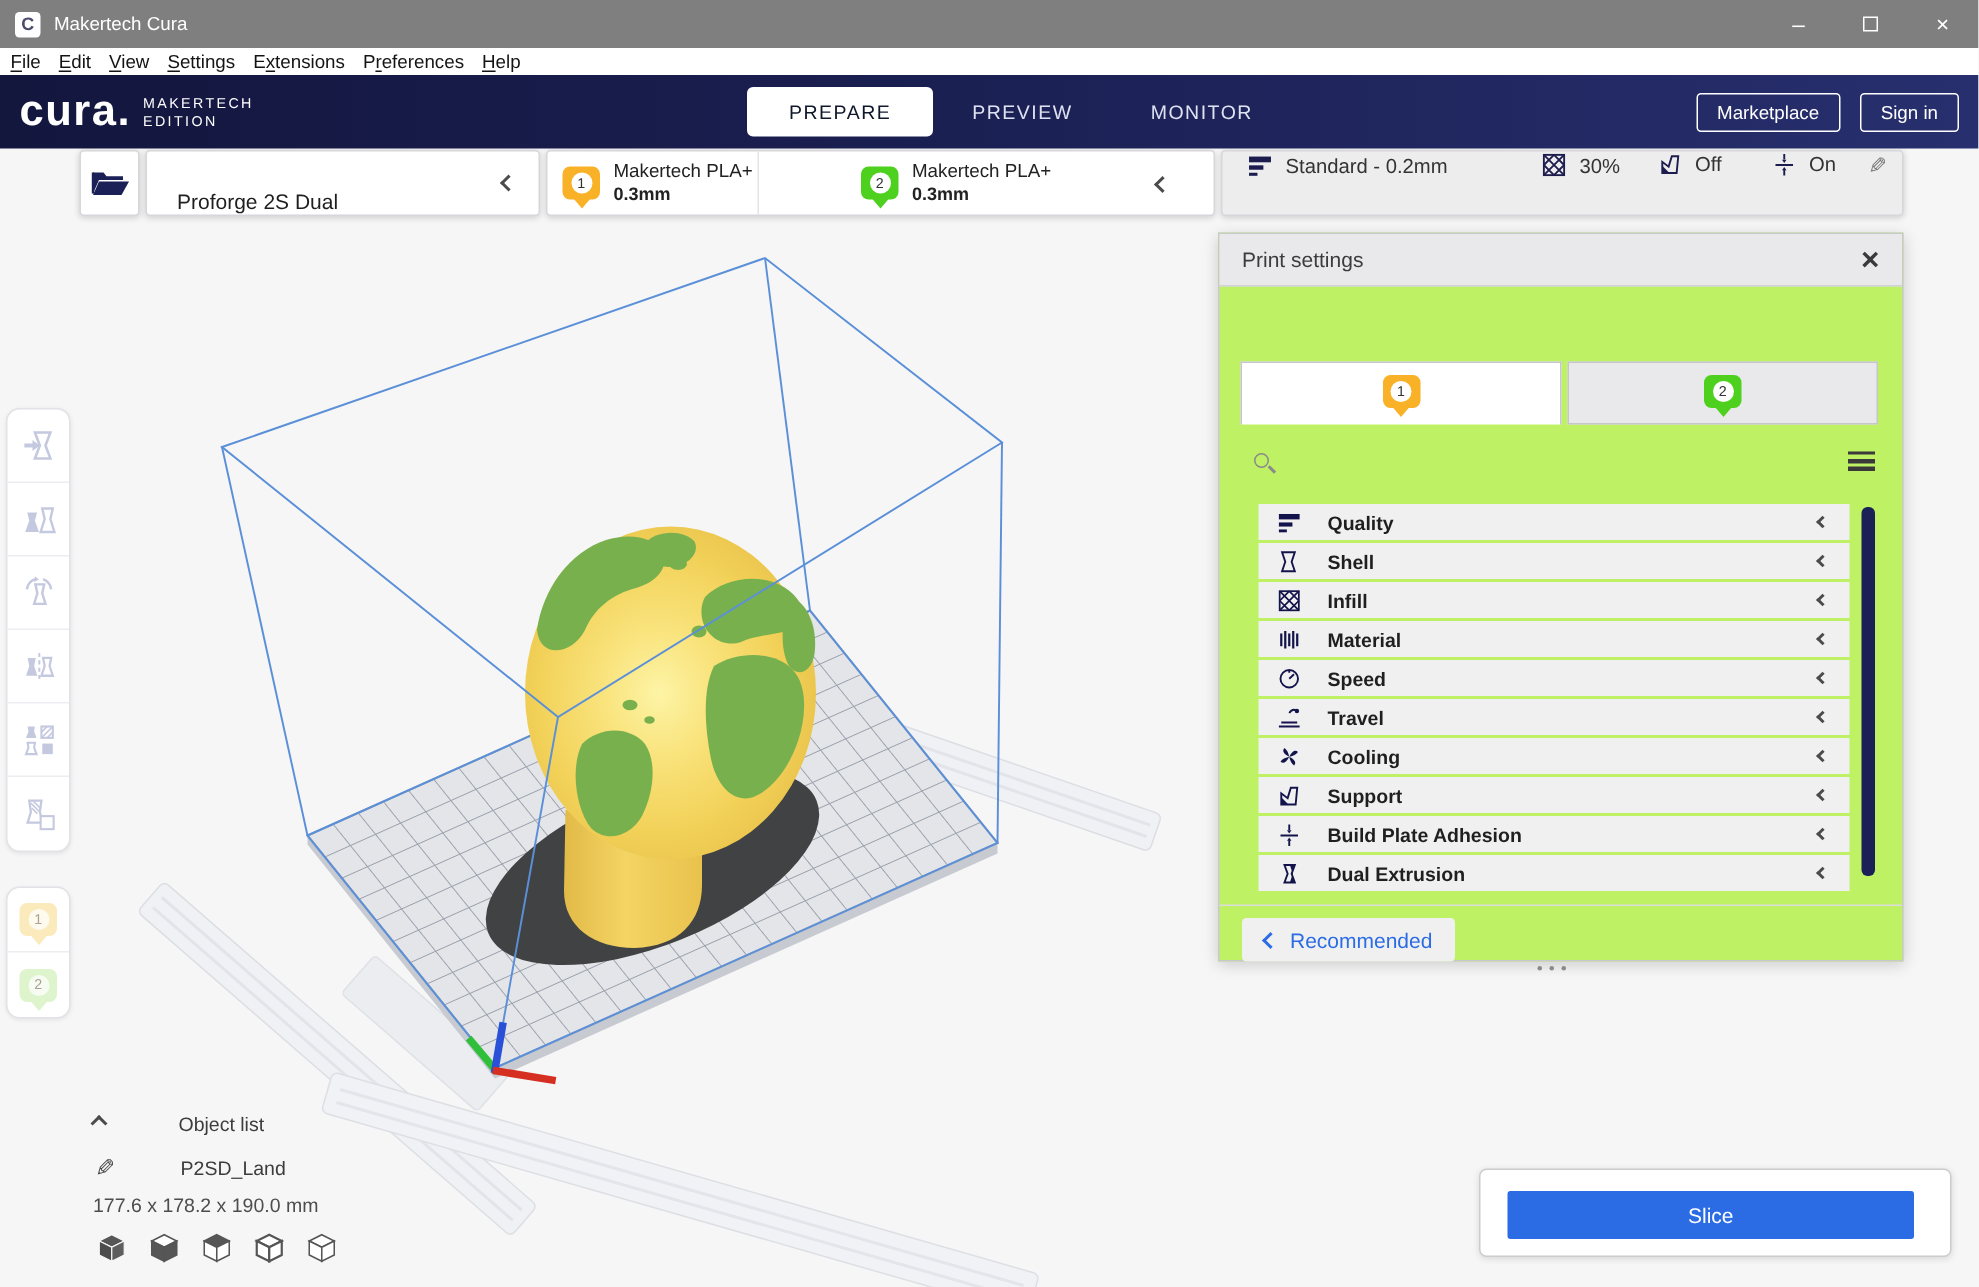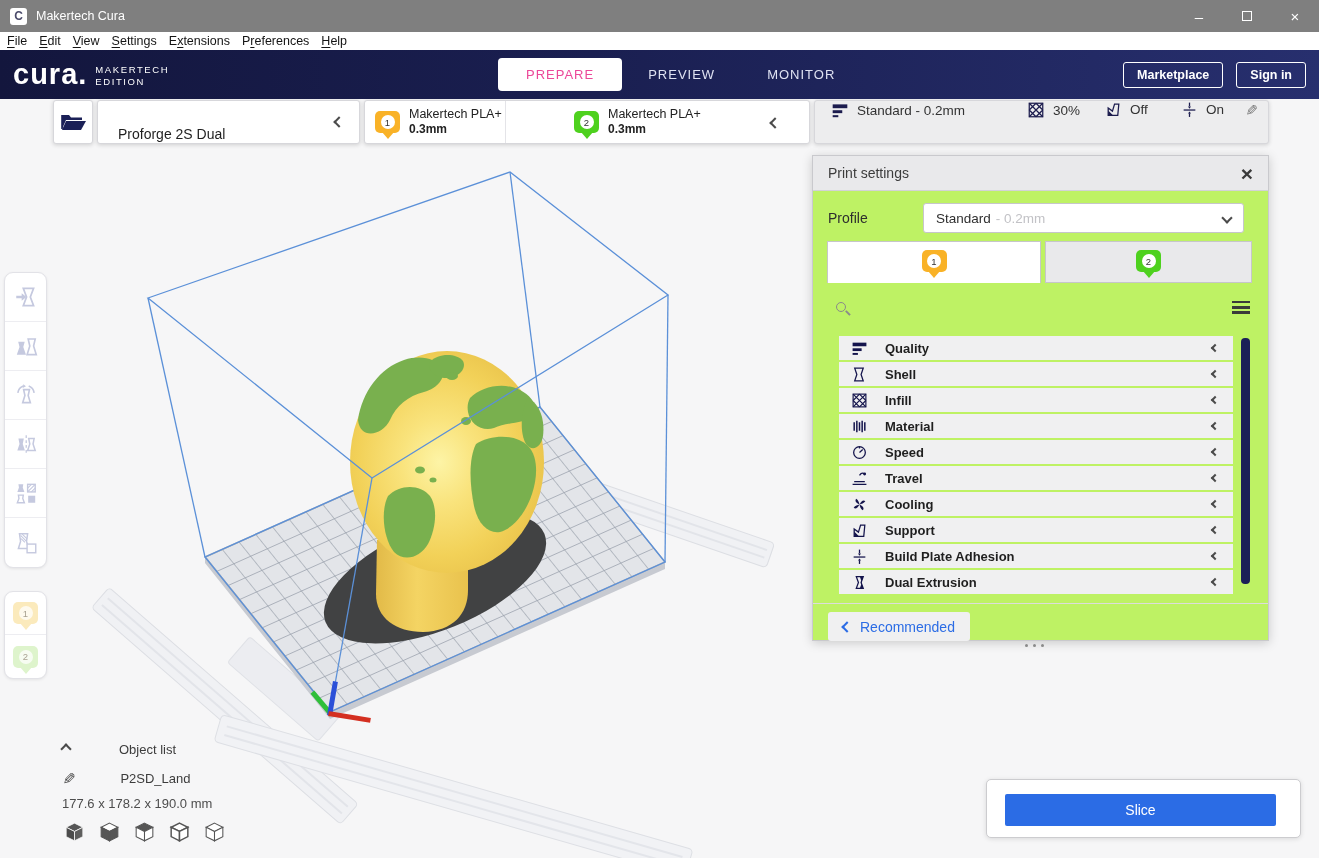--- a/index.html
+++ b/index.html
@@ -19,23 +19,23 @@
   .menu-item { padding:0 6px; cursor:default; }
   .menu-item:first-child { padding-left:7px; }
   .u { text-decoration:underline; text-underline-offset:2px; }
 
   
   .appheader { position:absolute; top:50px; left:0; right:0; height:49px; background:linear-gradient(90deg,#13163d 0%,#1a1f51 45%,#272f6e 100%); display:flex; align-items:center; z-index:10; }
   .logo-main { color:#fff; font-size:29px; font-weight:bold; letter-spacing:1px; margin-left:13px; line-height:1; }
   .logo-sub { color:#fff; font-size:9.5px; letter-spacing:1.6px; margin-left:8px; line-height:1.2; margin-top:2px; }
   .header-tabs { position:absolute; left:498px; top:0; height:49px; display:flex; align-items:center; }
   .htab { color:#dfe2f2; font-size:13px; letter-spacing:1px; padding:9px 26px; cursor:pointer; }
-  .htab.active { background:#fff; color:#ec4899; border-radius:4px; padding:9px 28px; }
+  .htab.active { background:#fff; color:#0f172a; border-radius:4px; padding:9px 28px; }
   .header-actions { margin-left:auto; margin-right:13px; display:flex; gap:13px; }
-  .hbtn { border:1px solid #fff; border-radius:3px; color:#fff; font-size:12.5px; padding:5px 13px; cursor:pointer; background:transparent;font-weight:bold; }
+  .hbtn { border:1px solid #fff; border-radius:3px; color:#fff; font-size:12.5px; padding:5px 13px; cursor:pointer; background:transparent; }
 
   
   .card { position:absolute; top:100px; height:44px; background:#fff; border:1px solid #d7d7db; border-radius:3px; box-shadow:0 1px 4px rgba(0,0,0,.16); z-index:5; }
   .open-btn { left:53px; width:40px; display:flex; align-items:center; justify-content:center; cursor:pointer; }
   .printer-card { left:97px; width:263px; display:flex; align-items:center; cursor:pointer; }
   .printer-name { margin-left:20px; font-size:14px; color:#1f1f1f; flex:1;margin-top:23px; }
   .card-chev { margin-right:16px; }
   .extruder-card { left:364px; width:446px; cursor:pointer; }
   .ex-cell { position:absolute; top:0; height:100%; display:flex; align-items:center; }
   .ex-cell.c1 { left:10px; }
@@ -321,28 +321,20 @@
   </div>
   <span class="sum-pencil">✎</span>
 </div>
 
 <div class="panel">
   <div class="panel-header">
     <span>Print settings</span>
     <span class="panel-close">×</span>
   </div>
 
-  <div class="profile-row">
-    <span class="profile-label">Profile</span>
-    <div class="profile-select">
-      <span class="profile-value">Standard</span>
-      <span class="profile-suffix">- 0.2mm</span>
-      <span class="chv down"></span>
-    </div>
-  </div>
 
   <div class="tabs-row">
     <div class="ex-tab t1">
       <div class="badge" style="--bc:#f9b227">
           <span class="num">1</span>
         </div>
     </div>
     <div class="ex-tab t2">
       <div class="badge" style="--bc:#4ed11e">
           <span class="num">2</span>

